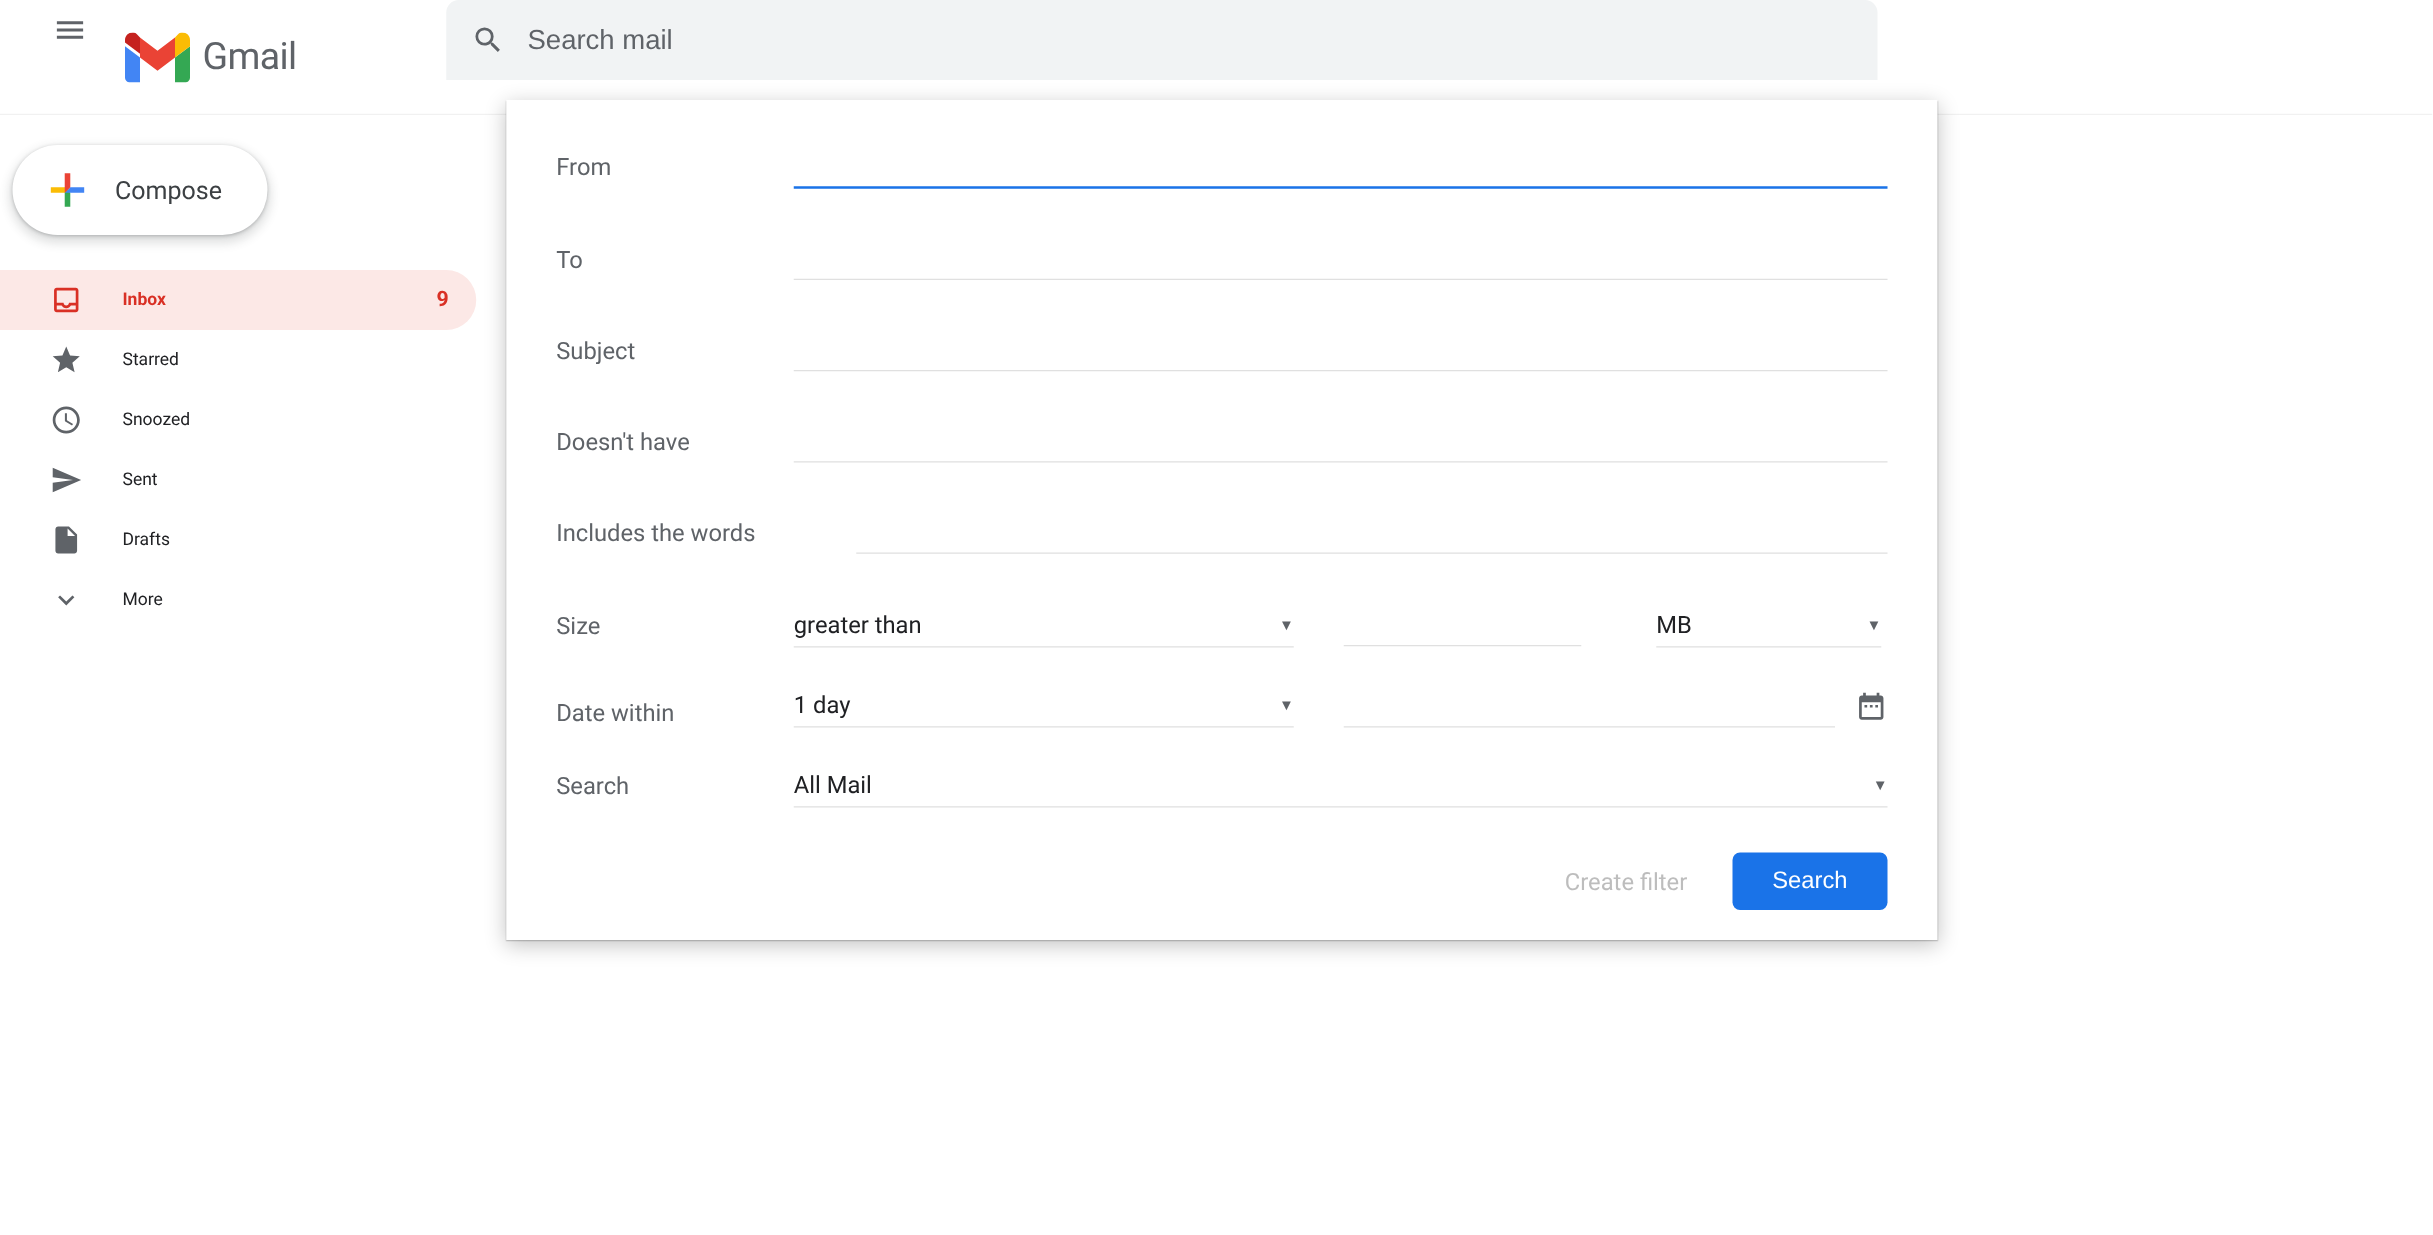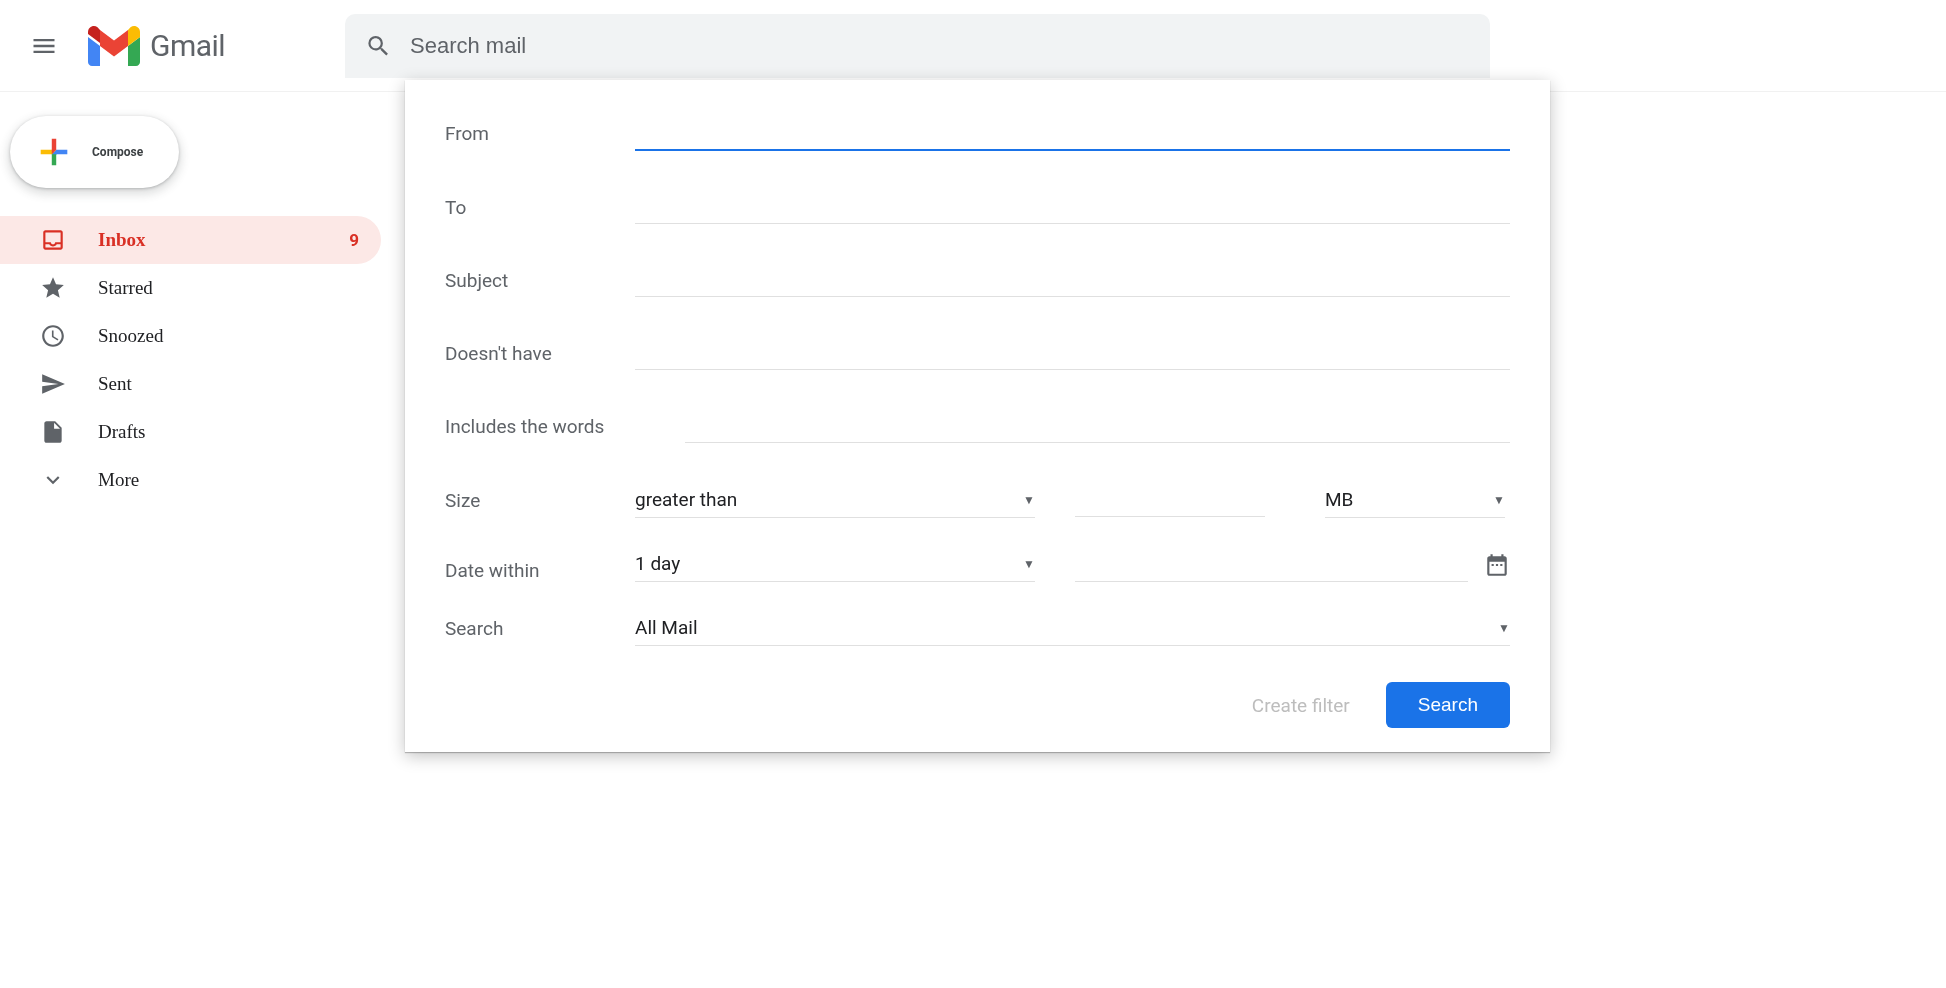--- a/index.html
+++ b/index.html
@@ -1,38 +1,38 @@
 <!DOCTYPE html>
 <html><head>
   <meta charset="utf-8">
   <style>
     * { box-sizing: border-box; margin: 0; padding: 0; }
     body { font-family: 'Google Sans', Roboto, Arial, sans-serif; background: #fff; color: #202124; height: 988px; width: 1946px; overflow: hidden; }
 
-    .header { display: flex; align-items: center; height: 92px; padding-left: 20px; border-bottom: 1px solid #f1f1f1; }
+    .header { display: flex; height: 92px; padding-left: 32px; border-bottom: 1px solid #f1f1f1; }
     .menu-btn { width: 48px; height: 48px; display: flex; align-items: center; justify-content: center; border-radius: 50%; cursor: pointer; }
     .logo { display: flex; align-items: center; margin-left: 20px; cursor: pointer; }
     .gmail-text { font-size: 30px; color: #5f6368; margin-left: 10px; letter-spacing: -0.5px; }
 
     .search-wrap { flex: 1; margin-left: 120px; margin-right: 0; max-width: 1145px; }
     .search-bar { background: #f1f3f4; height: 64px; border-radius: 10px 10px 0 0; display: flex; align-items: center; padding: 0 20px; }
     .search-icon { margin-right: 18px; }
     .search-input { background: transparent; border: none; outline: none; font-size: 22px; color: #7f1d1d; width: 100%; }
     .search-input::placeholder { color: #5f6368; }
 
     .layout { display: flex; height: calc(100% - 92px); }
     .sidebar { width: 405px; padding-top: 24px; }
     .compose-btn { margin-left: 10px; margin-bottom: 28px; height: 72px; padding: 0 36px 0 24px; border-radius: 36px; box-shadow: 0 1px 3px rgba(60,64,67,0.3), 0 4px 8px 3px rgba(60,64,67,0.15); display: inline-flex; align-items: center; cursor: pointer; background: #fff; }
     .compose-btn svg { margin-right: 18px; }
-    .compose-label { font-size: 12px; color: #3c4043; font-weight: 700; }
+    .compose-label { font-size: 20px; color: #3c4043; font-weight: 400; }
 
     .sidebar-item { height: 48px; display: flex; align-items: center; padding-left: 38px; border-radius: 0 24px 24px 0; margin-right: 24px; cursor: pointer; }
     .sidebar-item.active { background: #fce8e6; color: #d93025; font-weight: 700; }
     .sidebar-item .icon { width: 30px; display: flex; align-items: center; justify-content: center; margin-right: 30px; }
-    .sidebar-item .label { font-size: 19px; flex: 1; font-family: Liberation Serif, serif; }
+    .sidebar-item .label { font-size: 14px; flex: 1; }
     .sidebar-item .count { font-size: 17px; font-weight: 700; margin-right: 22px; }
     .sidebar-item:not(.active) { color: #202124; }
     .sidebar-item:not(.active) .icon { color: #5f6368; }
 
     .main { flex: 1; position: relative; }
     .dropdown { position: absolute; top: -12px; left: 0; right: 0; max-width: 1145px; background: #fff; box-shadow: 0 1px 1px rgba(0,0,0,0.24), 0 4px 16px rgba(0,0,0,0.24); padding: 36px 40px 24px 40px; }
 
     .field-row { display: flex; align-items: center; margin-bottom: 39px; }
     .field-label { font-size: 19px; color: #5f6368; white-space: nowrap; }
     .field-input { flex: 1; border: none; border-bottom: 1px solid #e0e0e0; outline: none; font-size: 18px; padding: 6px 0; background: transparent; color: #202124; }

